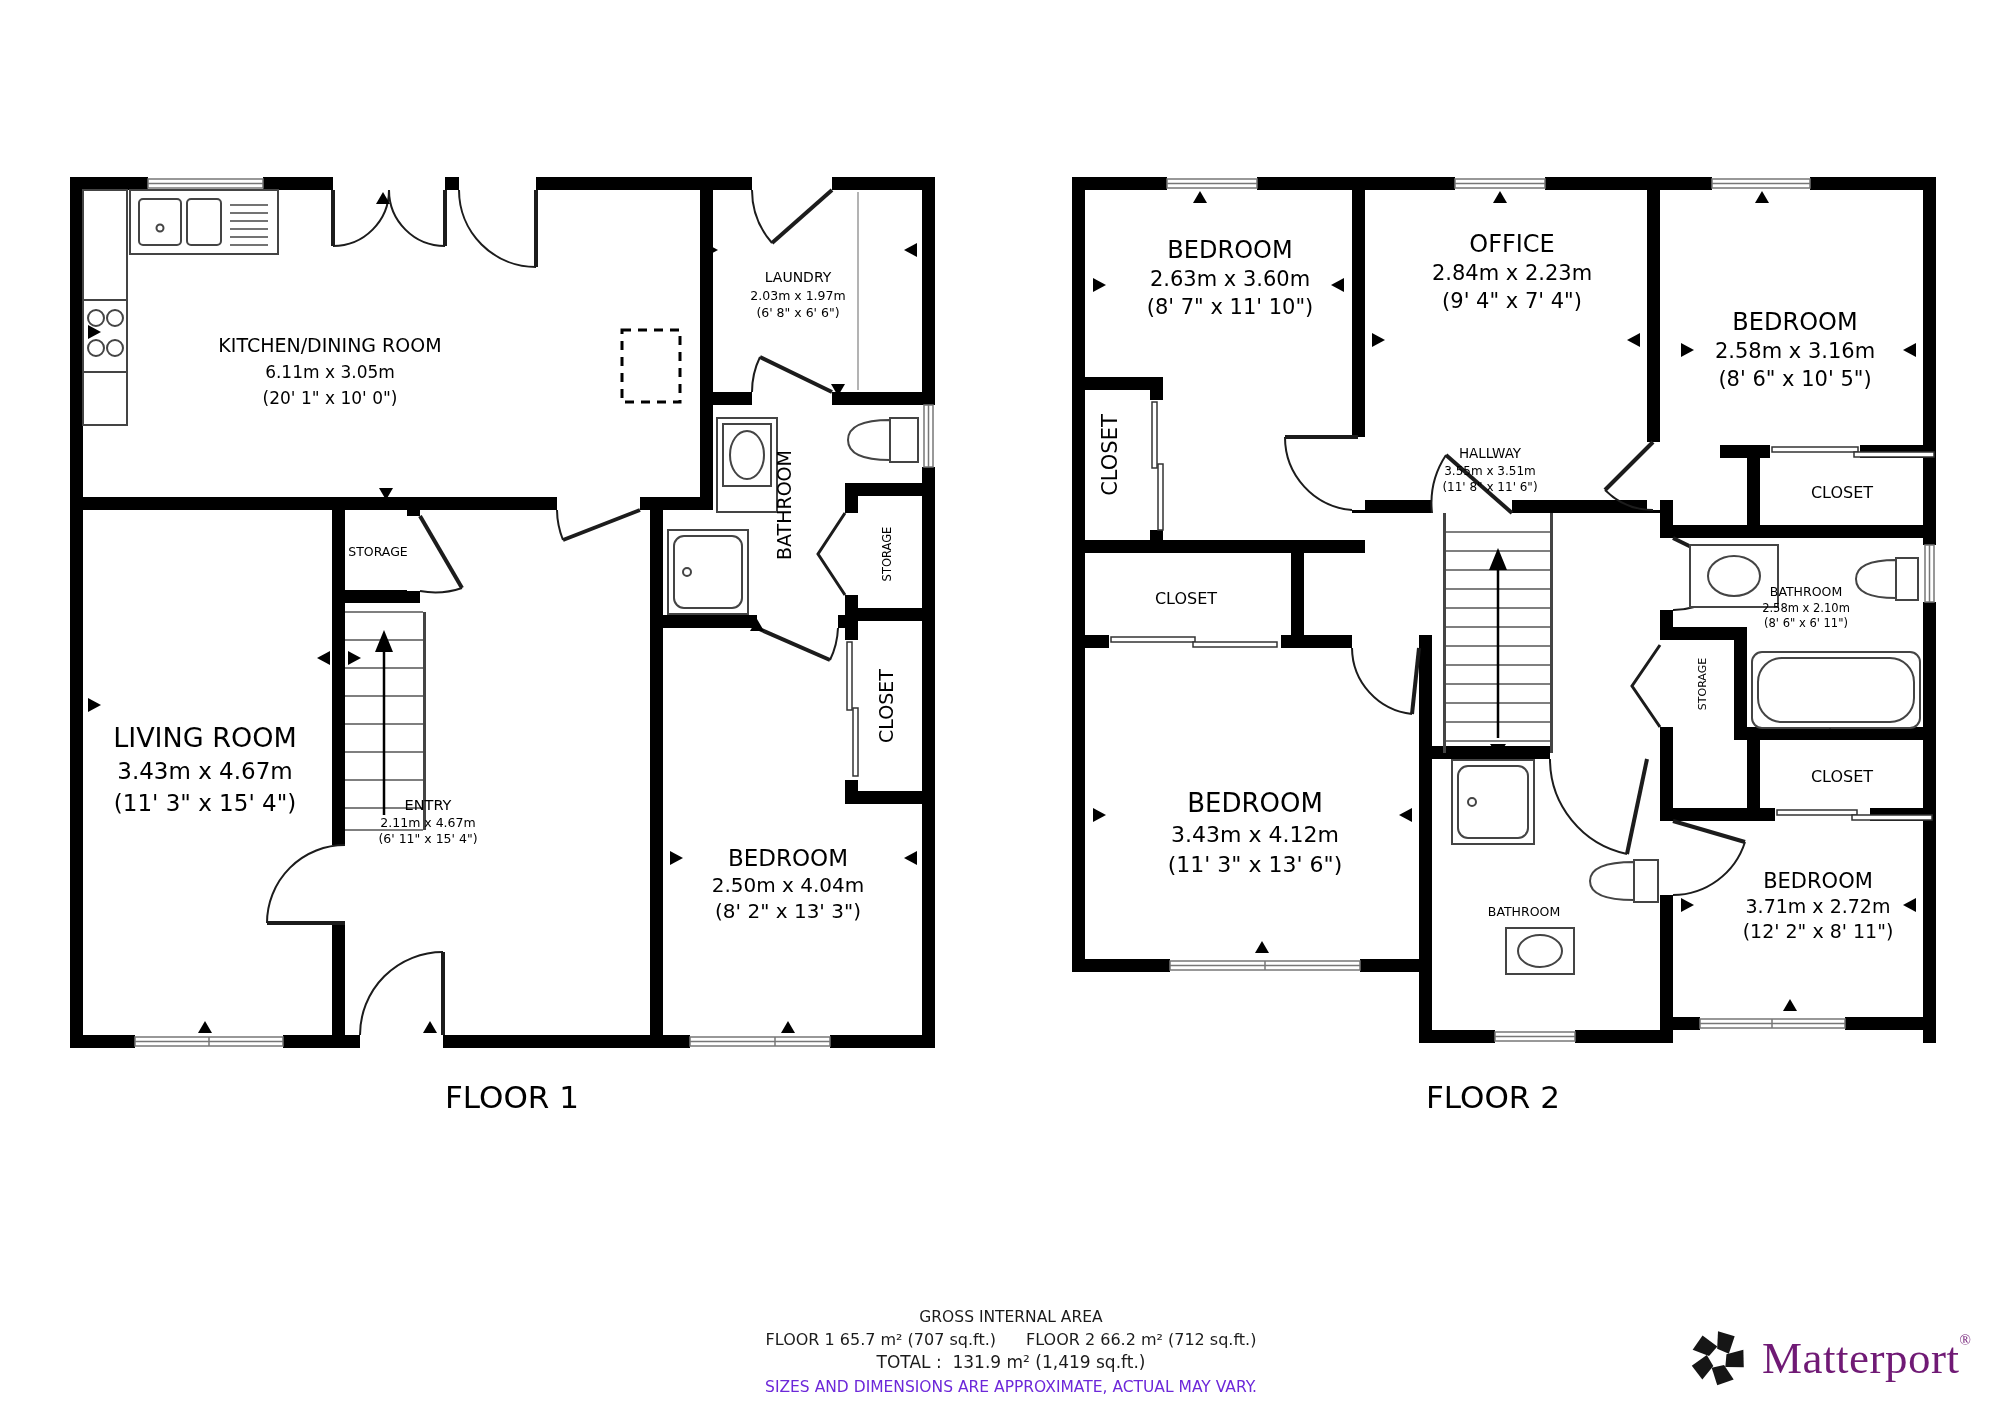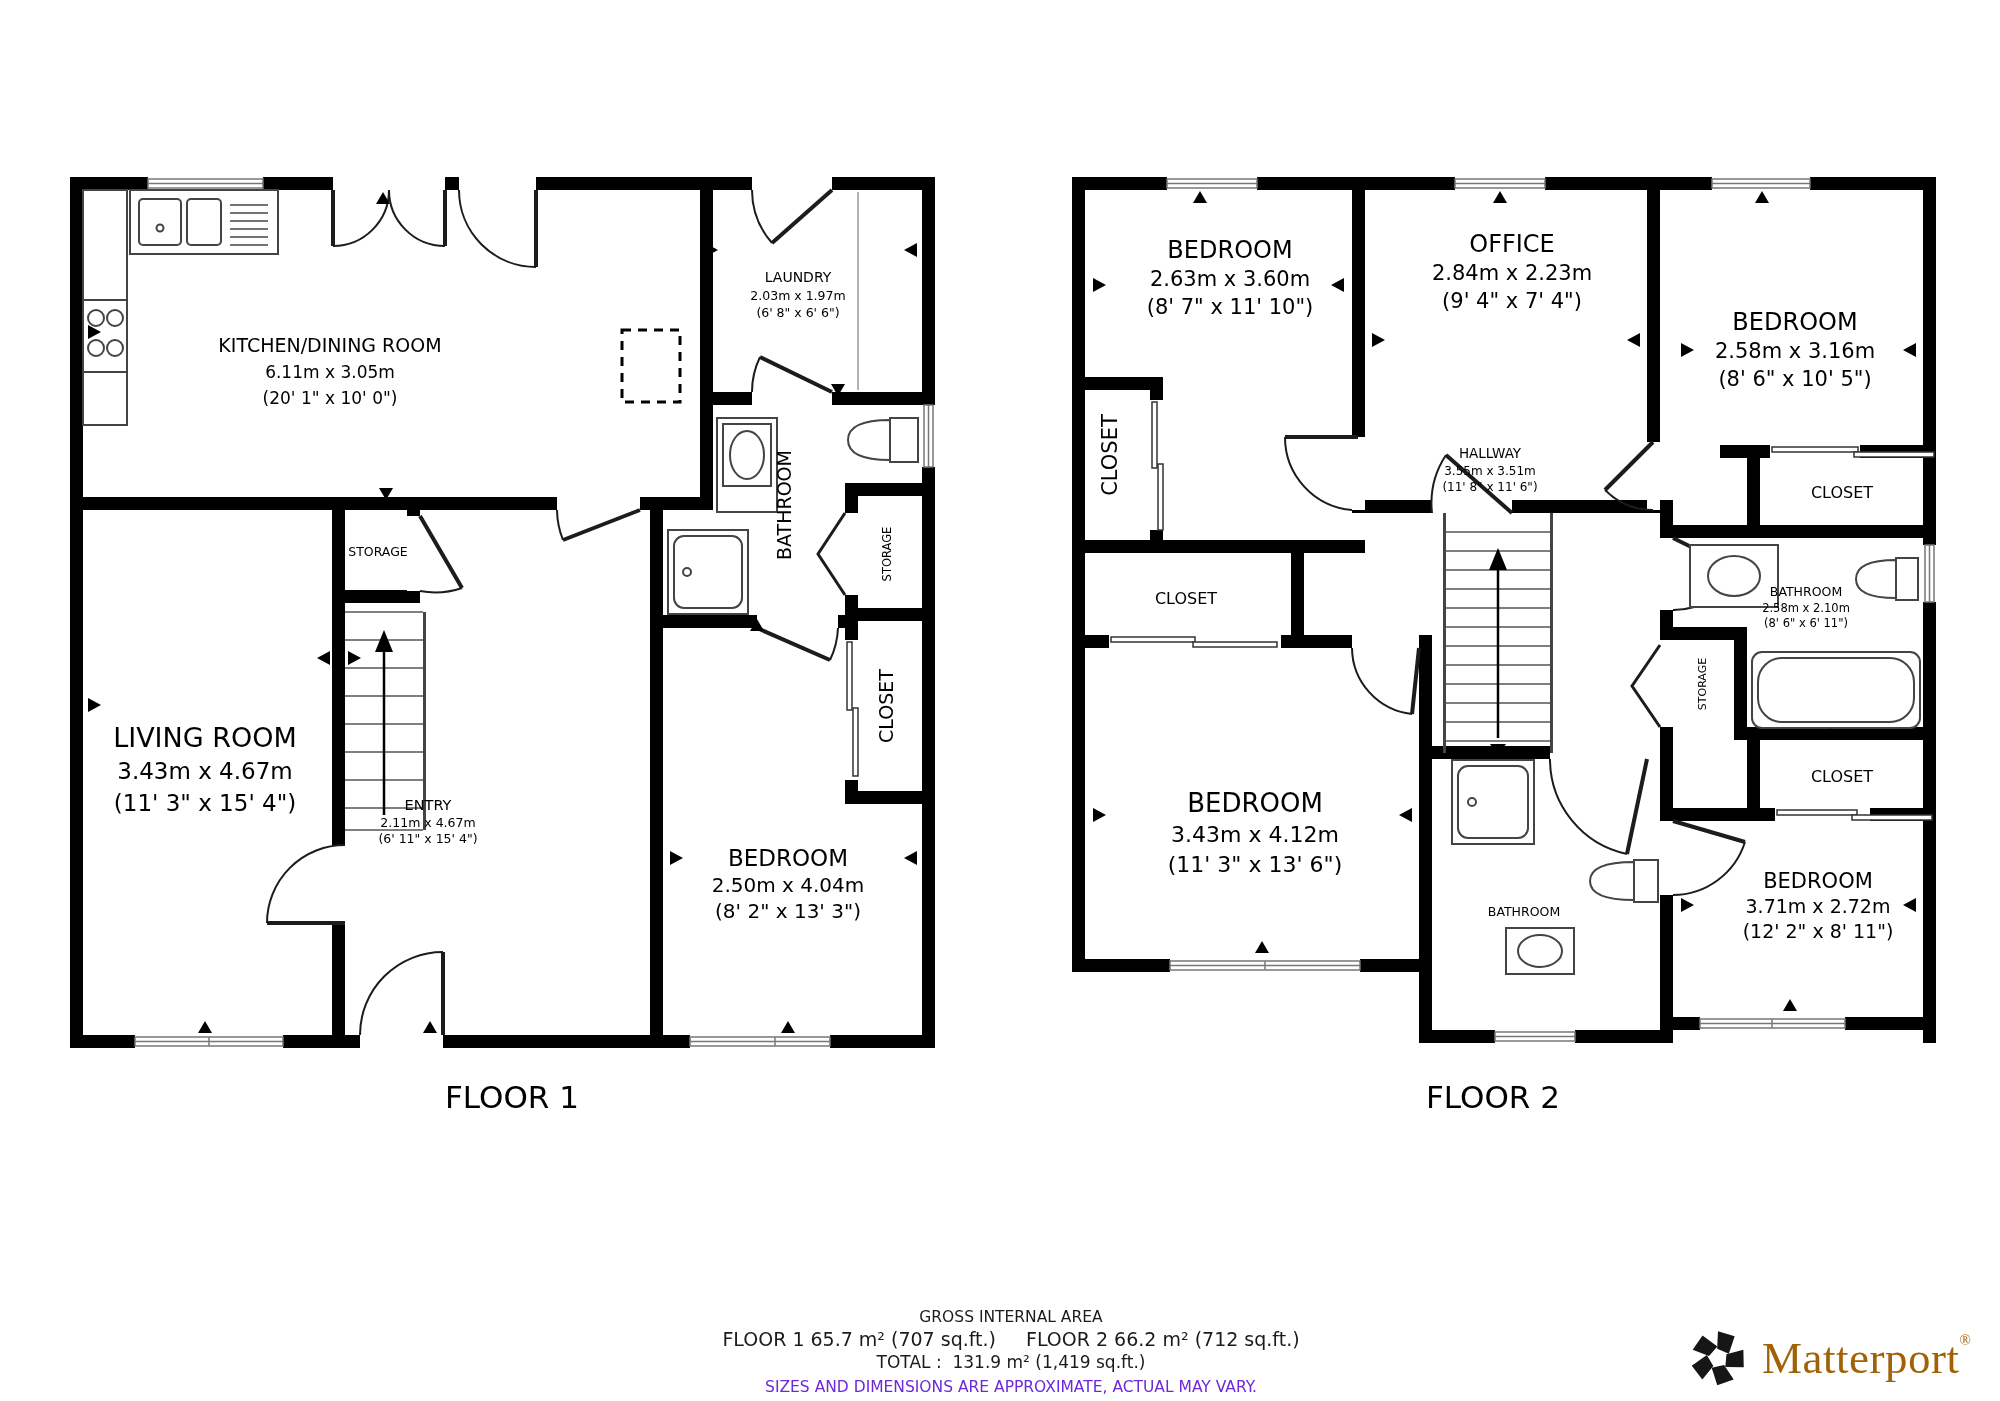--- a/index.html
+++ b/index.html
@@ -2,26 +2,26 @@
 <html><head>
 <meta charset="utf-8">
 <style>
   html,body{margin:0;padding:0;background:#fff;}
   .page{position:relative;width:2000px;height:1401px;background:#ffffff;overflow:hidden;
         font-family:"DejaVu Sans", sans-serif;color:#000;}
   svg text{font-family:"DejaVu Sans", sans-serif;fill:#000;}
   .footer{position:absolute;top:1306px;left:0;width:2000px;text-align:center;color:#1b1b1b;}
   .footer div{white-space:pre;padding-left:22px;}
   .f-title{font-size:15.5px;line-height:22px;}
-  .f-line{font-size:19px;line-height:23px;}
+  .f-line{font-size:16px;line-height:23px;}
   .f-total{font-size:17px;line-height:23px;}
   .f-disc{font-size:15.5px;line-height:26px;color:#6d28d9;}
   .gap{display:inline-block;width:30px;}
   .brand{position:absolute;left:1688px;top:1322px;display:flex;align-items:center;height:72px;}
-  .brand-text{font-family:"Liberation Serif","DejaVu Serif",serif;font-size:45px;color:#a16207;
+  .brand-text{font-family:"Liberation Serif","DejaVu Serif",serif;font-size:45px;color:#701a75;
               margin-left:14px;letter-spacing:0.5px;}
   .brand-text sup{font-size:15px;vertical-align:28px;}
 </style>
 </head>
 <body>
 
 <div class="page">
 
 <svg width="2000" height="1260" viewBox="0 0 2000 1260">
 

